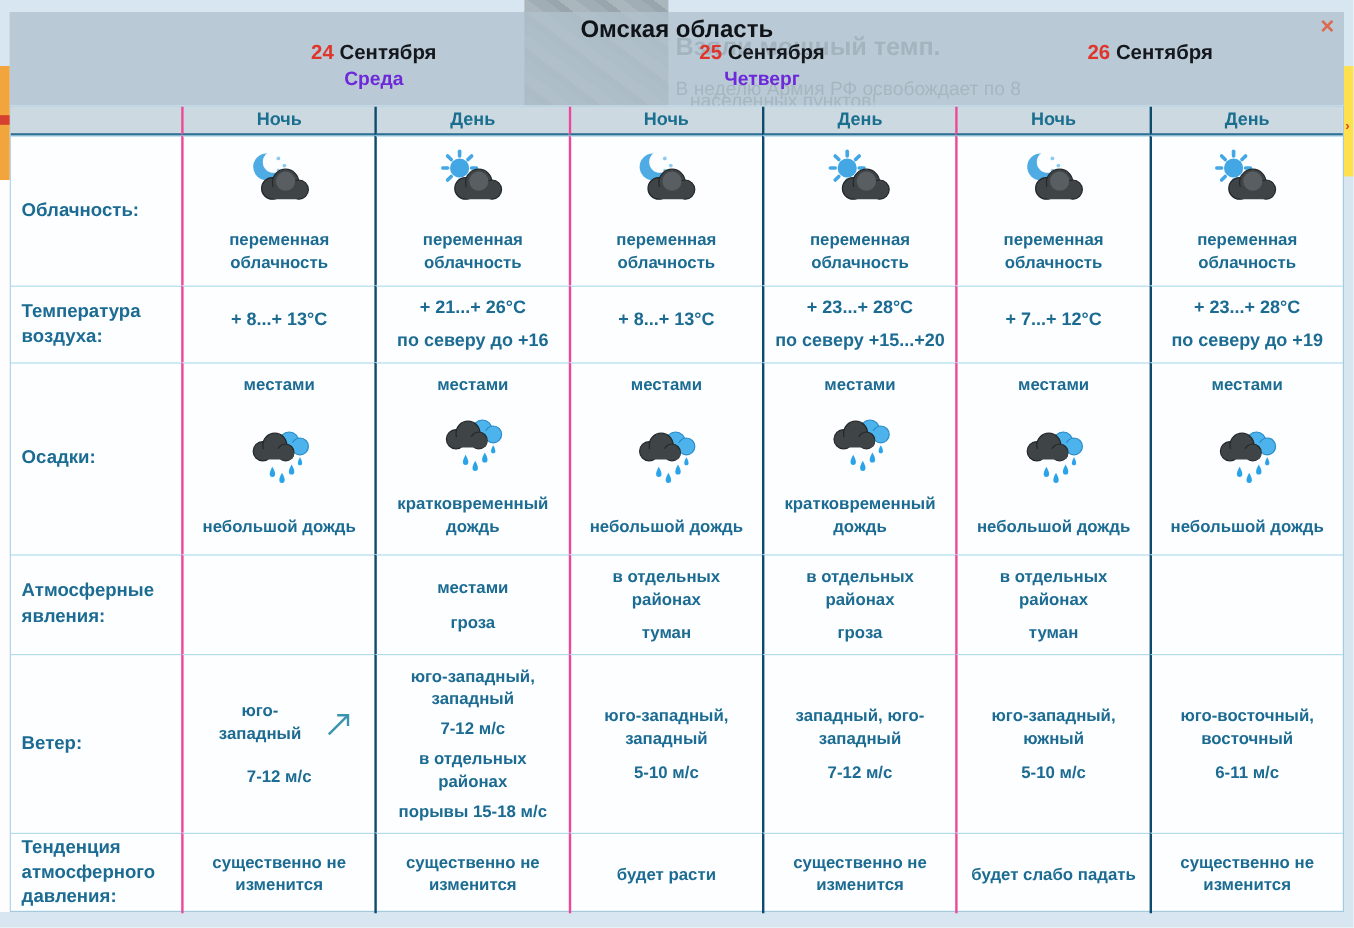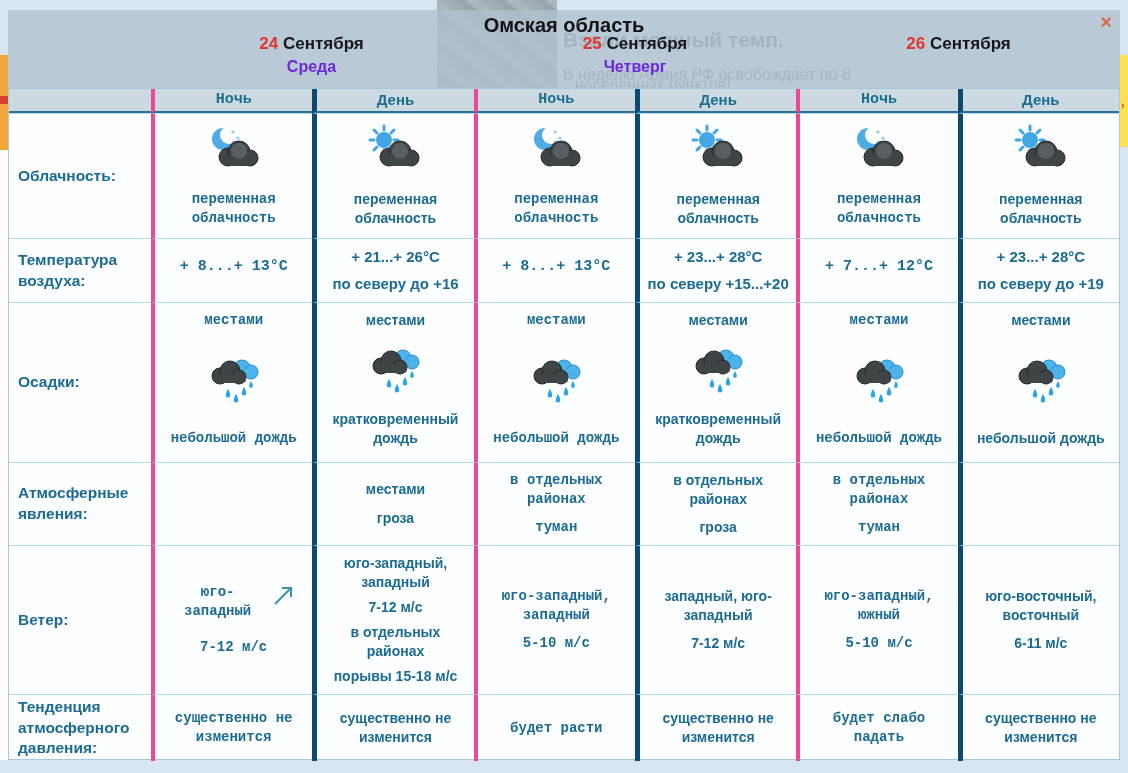--- a/index.html
+++ b/index.html
@@ -33,32 +33,32 @@
   .date-line .num{color:#e0352b;}
   .weekday{font-size:16px;font-weight:bold;color:#6d28d9;margin-top:4px;}
   
   .tbl{position:absolute;left:8px;top:88px;width:1112px;height:672px;z-index:4;
     display:grid;
     grid-template-columns:142px repeat(6,1fr);
     grid-template-rows:24px 125px 64px 160px 83px 149px 67px;
     background:#fdfeff;border:1px solid #a5cadd;box-sizing:border-box;}
   .tbl > div{box-sizing:border-box;}
   .c{display:flex;flex-direction:column;align-items:center;justify-content:center;
-     border-top:1px solid #b3dcee;border-left:5px solid #0c4a6e;
+     border-top:1px solid #b3dcee;border-left:2px solid #0c4a6e;
      color:#1b6b92;font-weight:bold;font-size:14px;text-align:center;line-height:1.35;
      padding:2px 4px;overflow:hidden;}
-  .c.gs{border-left:4px solid #ec4899;font-family:Liberation Mono, monospace;}
+  .c.gs{border-left:2px solid #ec4899;}
   .hd{background:#cdd9e1;border-top:none;border-bottom:2px solid #2e7194;font-size:15px;color:#1a6e8e;}
   .hd0{background:#cdd9e1;border-left:none;border-top:none;border-bottom:2px solid #2e7194;}
   .lbl{border-left:none;align-items:flex-start;text-align:left;padding-left:9px;font-size:15.5px;justify-content:center;}
   .icon{display:block;}
   .gap6{gap:6px;} .gap10{gap:10px;}
   .precip-cell{justify-content:space-between;padding:8px 4px 14px 4px;}
   .cloud-cell{justify-content:flex-start;padding-top:10px;gap:20px;}
-  .windrow{display:flex;flex-direction:row;align-items:flex-start;gap:10px;}
+  .windrow{display:flex;flex-direction:row;align-items:center;gap:10px;}
   .wdir-narrow{display:inline-block;max-width:88px;}
   .mt8{margin-top:8px;}
 </style>
 </head>
 <body>
 
 <svg width="0" height="0" style="position:absolute">
   <defs>
     <g id="i-cloud-dark">
       <circle cx="26" cy="33" r="9" fill="#3f4447" stroke="#24282a" stroke-width="1"></circle>

